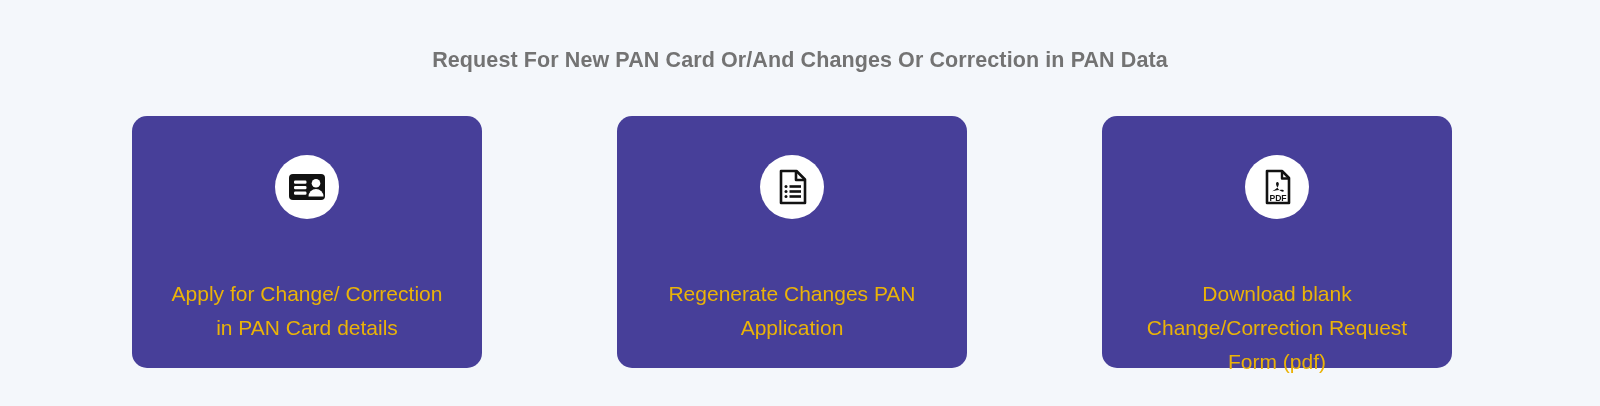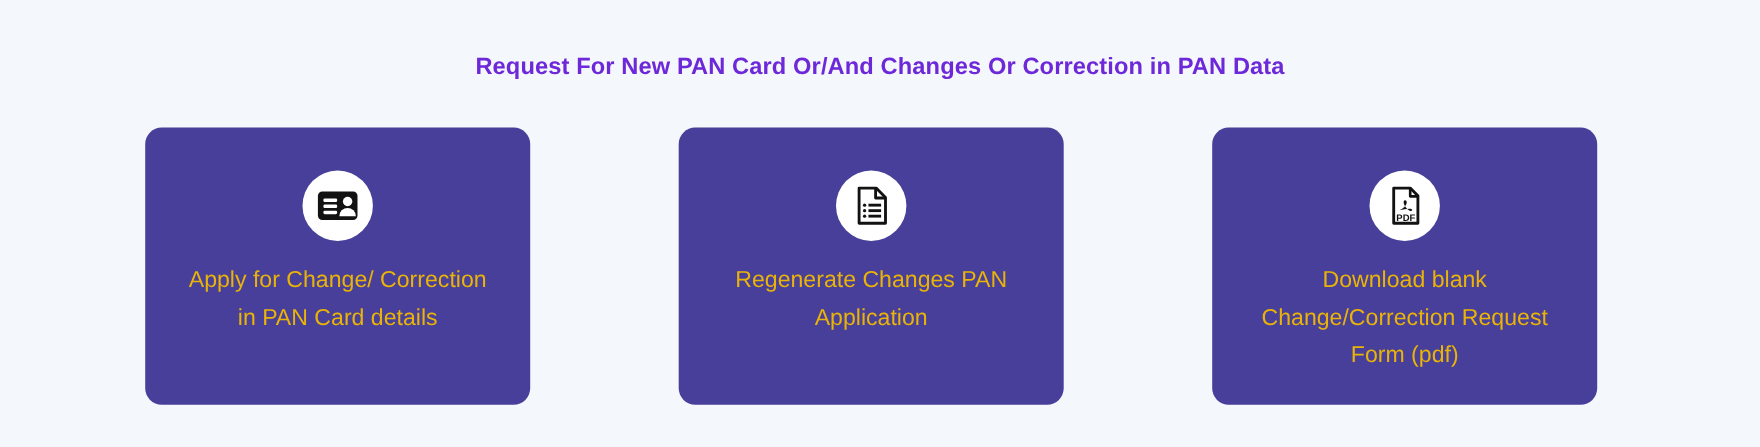--- a/index.html
+++ b/index.html
@@ -20,21 +20,21 @@
     background: #f4f7fb;
   }
   .page-title {
     position: absolute;
     left: 0;
     top: 48px;
     width: 1600px;
     text-align: center;
     font-size: 21.5px;
     font-weight: bold;
-    color: #6d28d9;
+    color: #737373;
     letter-spacing: 0.1px;
     white-space: nowrap;
   }
   .card-row {
     position: absolute;
     left: 132px;
     top: 116px;
     width: 1320px;
     height: 252px;
     display: flex;
@@ -45,20 +45,21 @@
     width: 350px;
     height: 252px;
     background: #473f99;
     border-radius: 15px;
     box-sizing: border-box;
     display: flex;
     flex-direction: column;
     align-items: center;
     text-decoration: none;
     padding-top: 39px;
+    gap: 39px;
   }
   .icon-circle {
     width: 64px;
     height: 64px;
     border-radius: 50%;
     background: #ffffff;
     display: flex;
     align-items: center;
     justify-content: center;
     flex: none;

